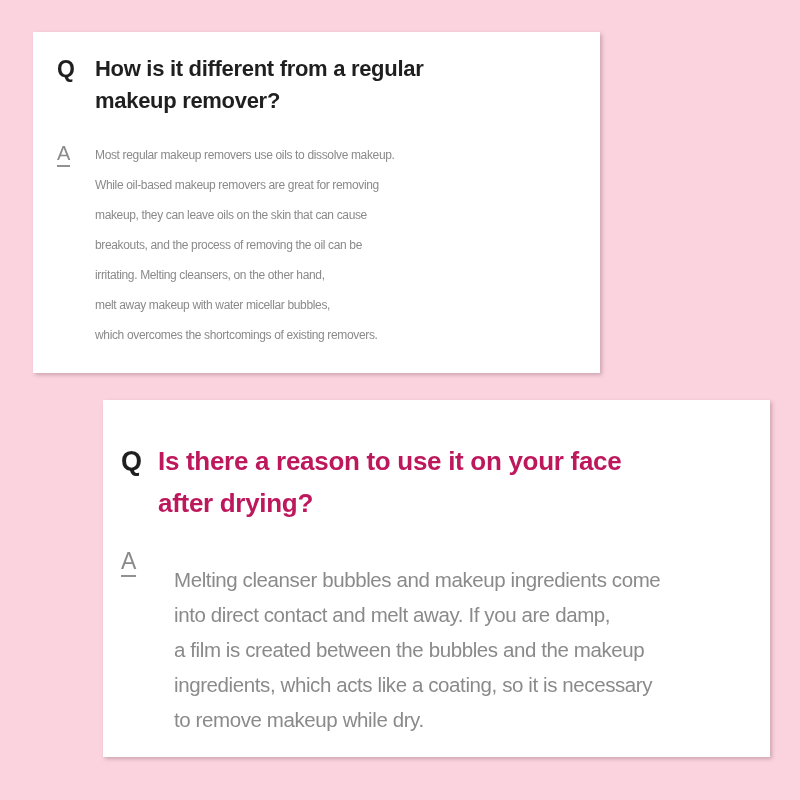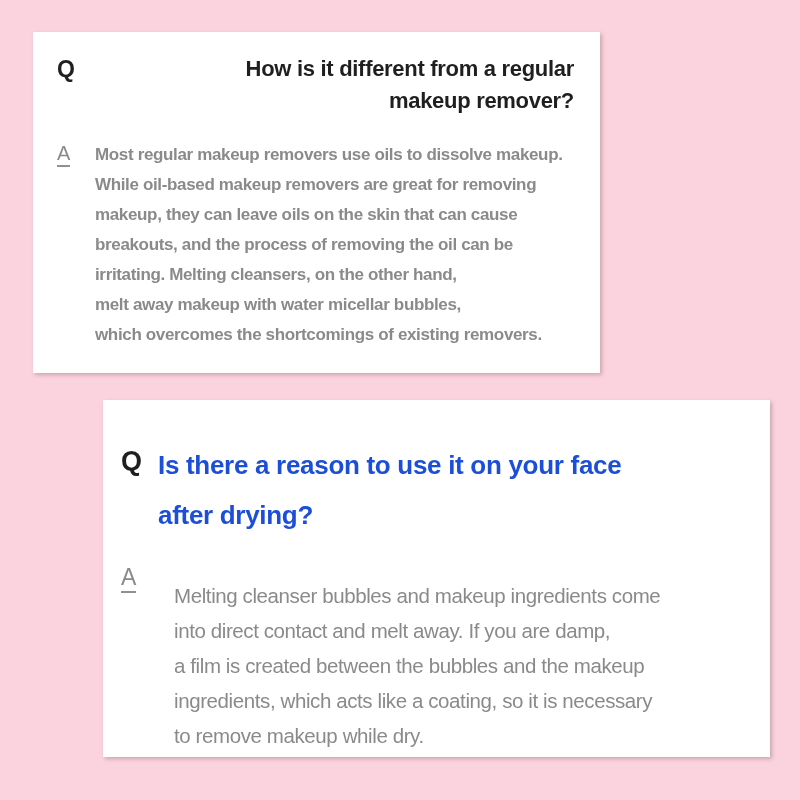--- a/index.html
+++ b/index.html
@@ -38,59 +38,57 @@
     color: #1f1f1f;
     line-height: 32px;
   }
   .card1 .question {
     margin: 0;
     font-size: 22px;
     font-weight: 700;
     line-height: 32px;
     letter-spacing: -0.3px;
     color: #1f1f1f;
-    text-align: right;
   }
   .card1 .answer-row { margin-top: 23px; }
   .card1 .a-mark-wrap { line-height: 30px; }
   .card1 .a-mark {
     font-size: 20px;
     padding-bottom: 2px;
   }
   .card1 .answer {
     margin: 0;
-    font-size: 17px;
+    font-size: 12px;
     line-height: 30px;
     letter-spacing: -0.35px;
     color: #8a8a8a;
     white-space: nowrap;
-    font-weight: bold;
   }
   
   .card2 {
     left: 103px;
     top: 400px;
     width: 667px;
     height: 357px;
     padding: 40px 24px 28px 18px;
   }
   .card2 .qa-row { grid-template-columns: 37px 1fr; }
   .card2 .q-mark {
     font-size: 27px;
     font-weight: 700;
     color: #1f1f1f;
     line-height: 42px;
   }
   .card2 .question {
     margin: 0;
     font-size: 26px;
     font-weight: 700;
-    line-height: 50px;
+    line-height: 42px;
     letter-spacing: -0.3px;
-    color: #1d4ed8;
+    color: #be185d;
   }
   .card2 .answer-row { margin-top: 22px; }
   .card2 .a-mark-wrap { line-height: 35px; }
   .card2 .a-mark {
     font-size: 23px;
     padding-bottom: 2px;
   }
   .card2 .answer {
     margin: 16px;
     font-size: 20.5px;

